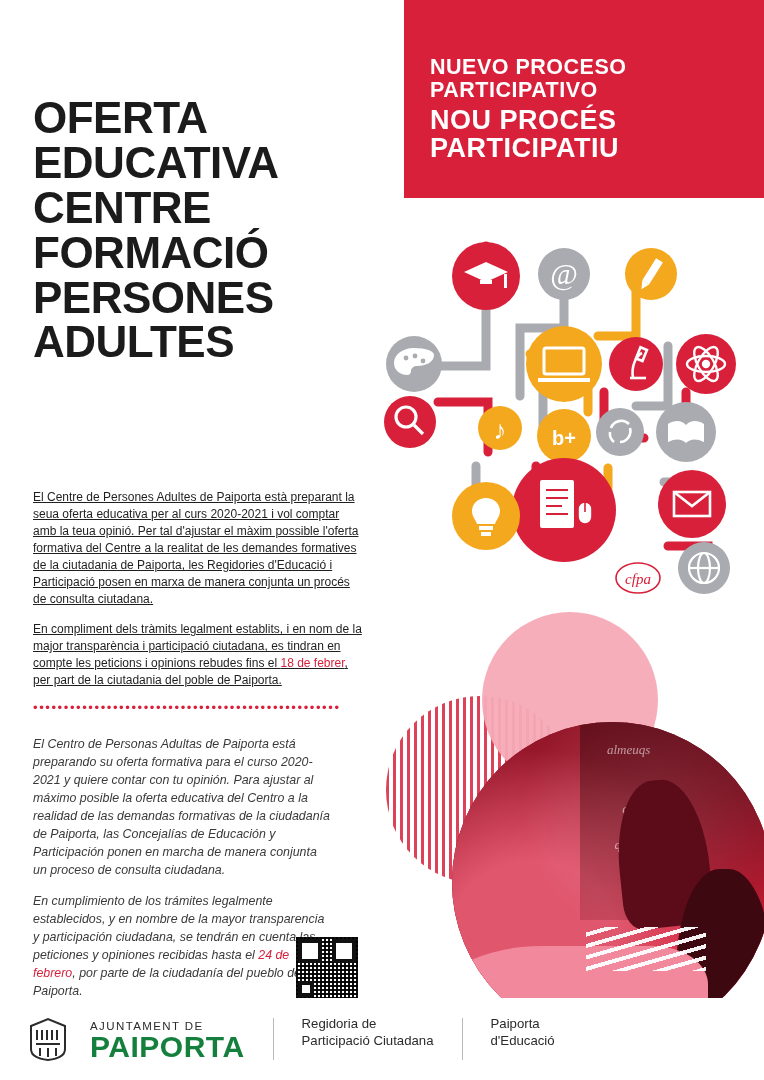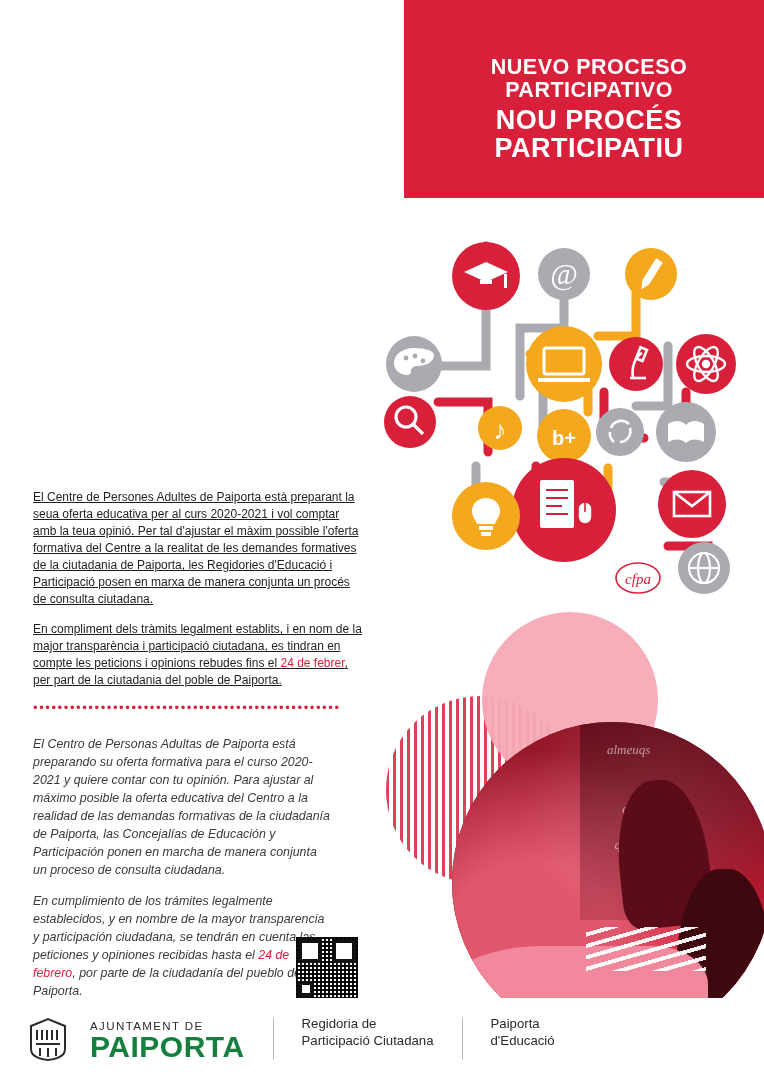--- a/index.html
+++ b/index.html
@@ -20,21 +20,20 @@
   .banner {
     position: absolute;
     left: 404px; top: 0;
     width: 360px; height: 198px;
     background: #d8203a;
   }
   .banner-inner {
     position: absolute;
     left: 26px; top: 56px;
     right: 16px;
-    text-align: center;
   }
   .banner-l1, .banner-l2 {
     color: #ffffff;
     font-weight: bold;
     letter-spacing: 0.5px;
     line-height: 1.06;
     text-transform: uppercase;
   }
   .banner-l1 { font-size: 21.5px; }
   .banner-l2 { font-size: 27px; margin-top: 4px; }
@@ -275,25 +274,26 @@
 
 <div class="poster">
 
   <div class="banner">
     <div class="banner-inner">
       <div class="banner-l1">NUEVO PROCESO PARTICIPATIVO</div>
       <div class="banner-l2">NOU PROCÉS PARTICIPATIU</div>
     </div>
   </div>
 
+  <h1 class="title">OFERTA EDUCATIVA CENTRE FORMACIÓ PERSONES ADULTES</h1>
 
   <div class="body-val">
     <p>El Centre de Persones Adultes de Paiporta està preparant la seua oferta educativa per al curs 2020-2021 i vol comptar amb la teua opinió. Per tal d'ajustar el màxim possible l'oferta formativa del Centre a la realitat de les demandes formatives de la ciutadania de Paiporta, les Regidories d'Educació i Participació posen en marxa de manera conjunta un procés de consulta ciutadana.</p>
     <p>
-      <span>En compliment dels tràmits legalment establits, i en nom de la major transparència i participació ciutadana, es tindran en compte les peticions i opinions rebudes fins el </span><span class="hl">24 de febrer</span><span>, per part de la ciutadania del poble de Paiporta.</span>
+      <span>En compliment dels tràmits legalment establits, i en nom de la major transparència i participació ciutadana, es tindran en compte les peticions i opinions rebudes fins el </span><span class="hl">18 de febrer</span><span>, per part de la ciutadania del poble de Paiporta.</span>
     </p>
   </div>
 
   <div class="dots">••••••••••••••••••••••••••••••••••••••••••••••••••</div>
 
   <div class="body-esp">
     <p>El Centro de Personas Adultas de Paiporta está preparando su oferta formativa para el curso 2020-2021 y quiere contar con tu opinión. Para ajustar al máximo posible la oferta educativa del Centro a la realidad de las demandas formativas de la ciudadanía de Paiporta, las Concejalías de Educación y Participación ponen en marcha de manera conjunta un proceso de consulta ciudadana.</p>
     <p>
       <span>En cumplimiento de los trámites legalmente establecidos, y en nombre de la mayor transparencia y participación ciudadana, se tendrán en cuenta las peticiones y opiniones recibidas hasta el </span><span class="hl">24 de febrero</span><span>, por parte de la ciudadanía del pueblo de Paiporta.</span>
     </p>

